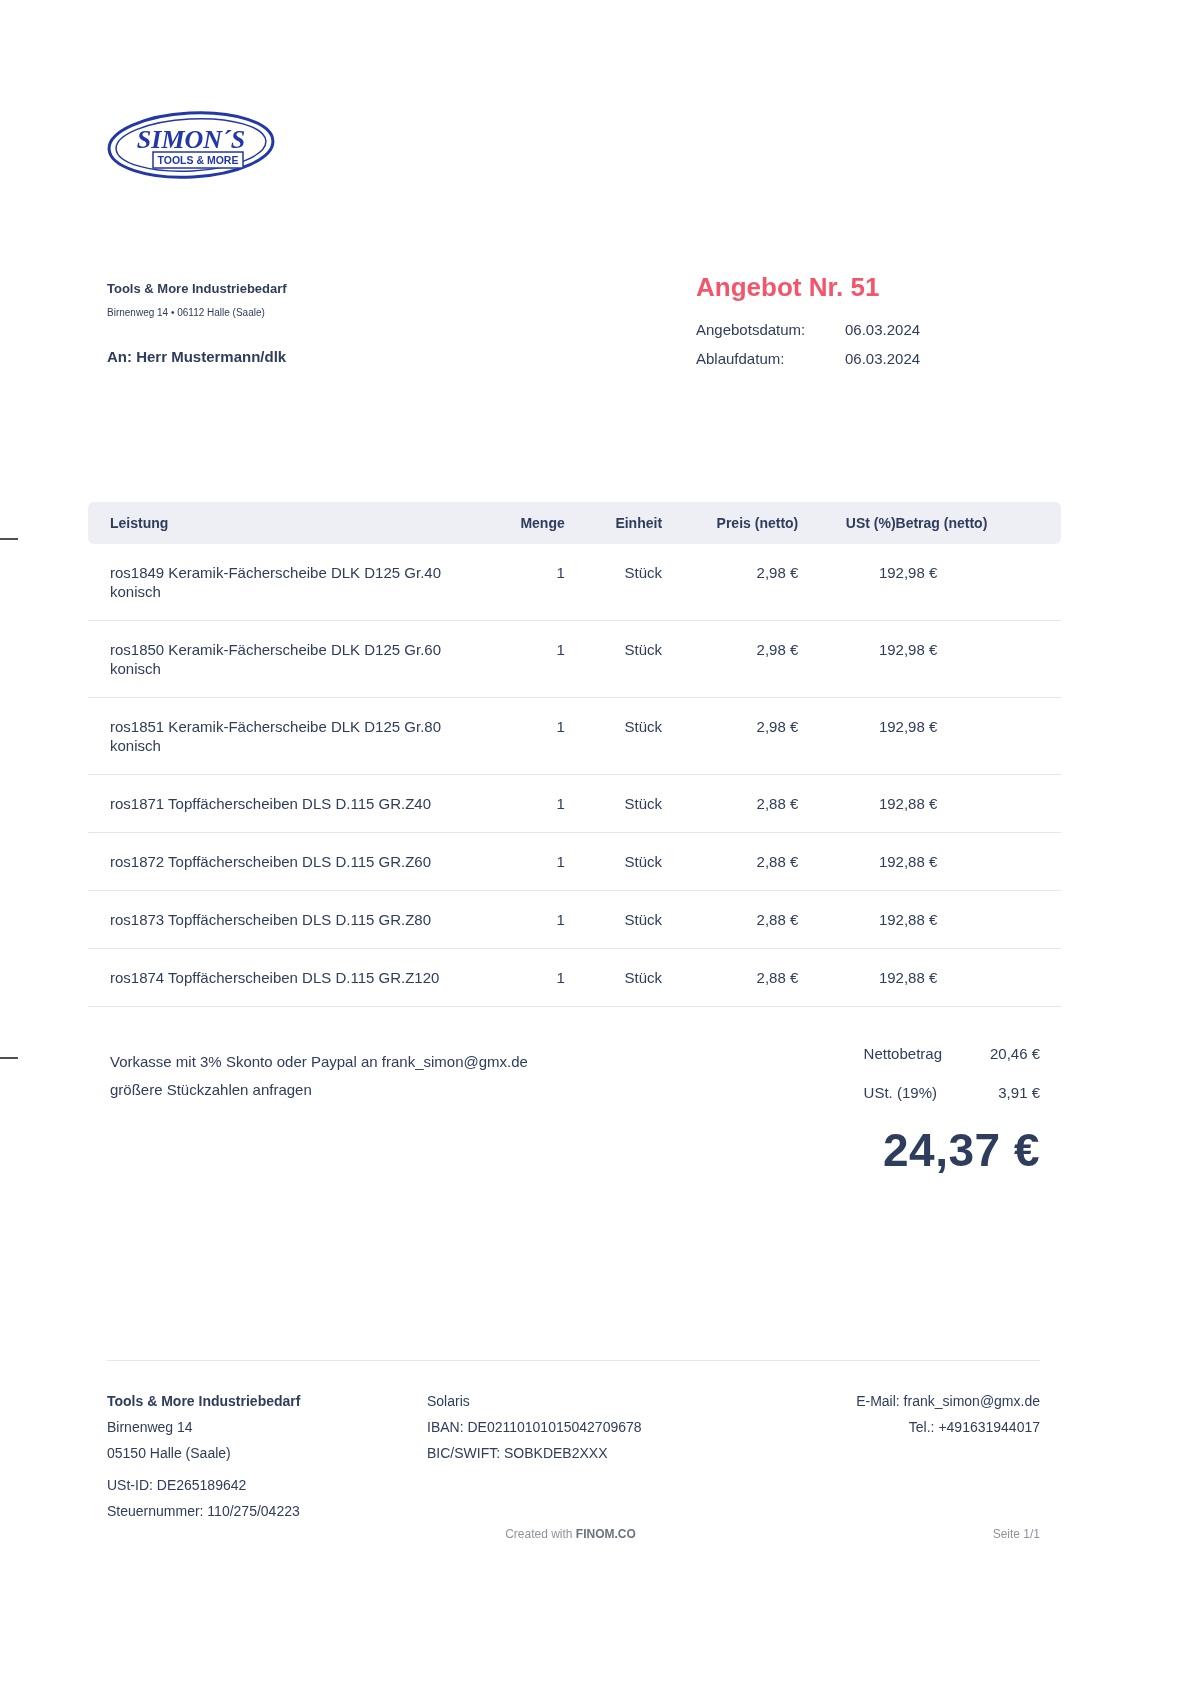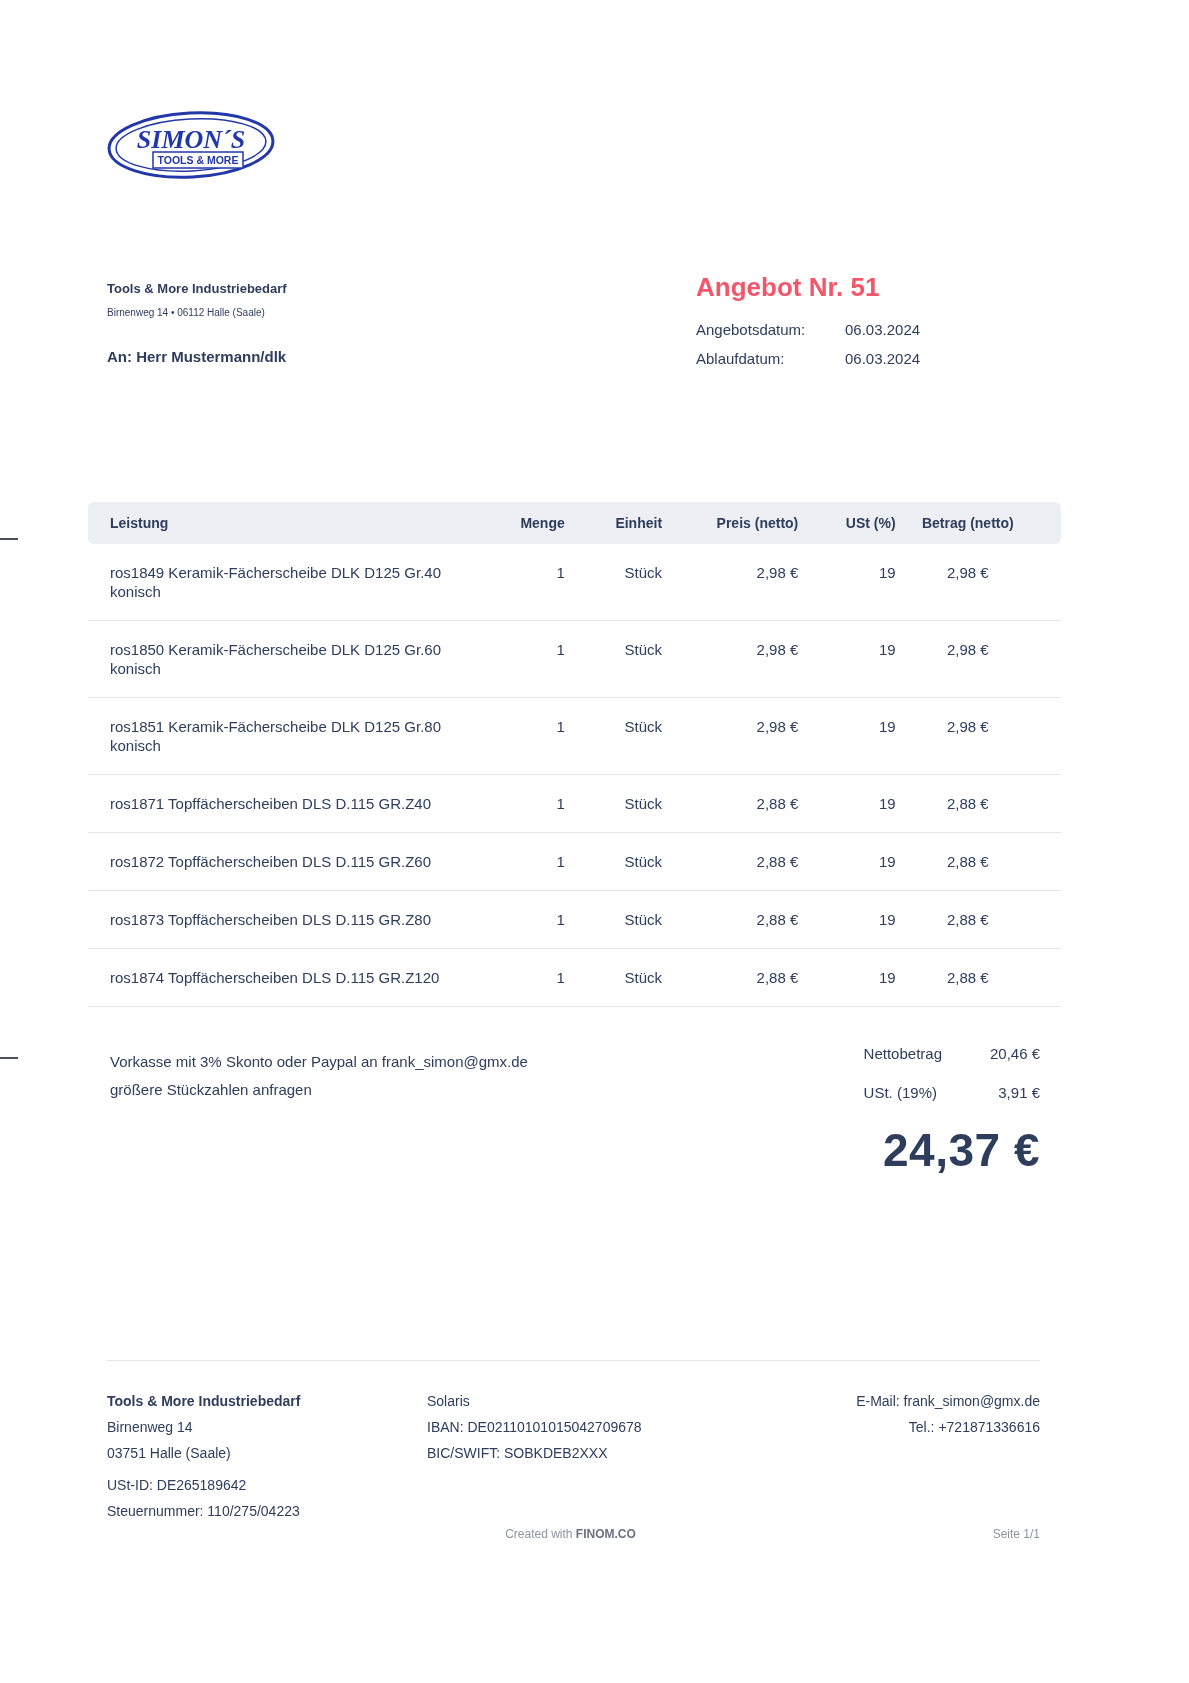--- a/index.html
+++ b/index.html
@@ -49,21 +49,21 @@
     font-size:15px; line-height:19px;
     padding:19px 0;
     vertical-align:top;
   }
   tbody tr { border-bottom:1px solid #e5e7ee; }
   .c1 { width:41%; text-align:left;  padding-left:22px !important; }
   .c2 { width:8%;  text-align:right; }
   .c3 { width:10%; text-align:right; }
   .c4 { width:14%; text-align:right; }
   .c5 { width:10%; text-align:right; }
-  .c6 { width:17%; text-align:center; padding-right:21px !important; }
+  .c6 { width:17%; text-align:left; padding-right:21px !important; }
 
   
   .note { position:absolute; left:110px; top:1048px; width:620px; font-size:15px; line-height:28px; }
 
   
   .totals { position:absolute; right:149px; top:1045px; text-align:right; }
   .totals .row { display:flex; justify-content:space-between; gap:36px; font-size:15px; margin-bottom:22px; }
   .totals .val { min-width:62px; text-align:right; }
   .grand-total { font-size:46px; font-weight:bold; margin-top:8px; letter-spacing:0.5px; }
 
@@ -207,32 +207,32 @@
       <span class="val">3,91 €</span>
     </div>
     <div class="grand-total">24,37 €</div>
   </div>
 
   <div class="footer-divider"></div>
   <div class="footer">
     <div class="col1">
       <div class="bold">Tools &amp; More Industriebedarf</div>
       <div>Birnenweg 14</div>
-      <div>03751 Halle (Saale)</div>
+      <div>05150 Halle (Saale)</div>
       <div class="gap-top">USt-ID: DE265189642</div>
       <div>Steuernummer: 110/275/04223</div>
     </div>
     <div class="col2">
       <div>Solaris</div>
       <div>IBAN: DE02110101015042709678</div>
       <div>BIC/SWIFT: SOBKDEB2XXX</div>
     </div>
     <div class="col3">
       <div>E-Mail: frank_simon@gmx.de</div>
-      <div>Tel.: +721871336616</div>
+      <div>Tel.: +491631944017</div>
     </div>
   </div>
 
   <div class="page-footer">
     <div class="center">
       <span>Created with </span><span class="brand">FINOM.CO</span>
     </div>
     <div class="pageno">Seite 1/1</div>
   </div>
 

